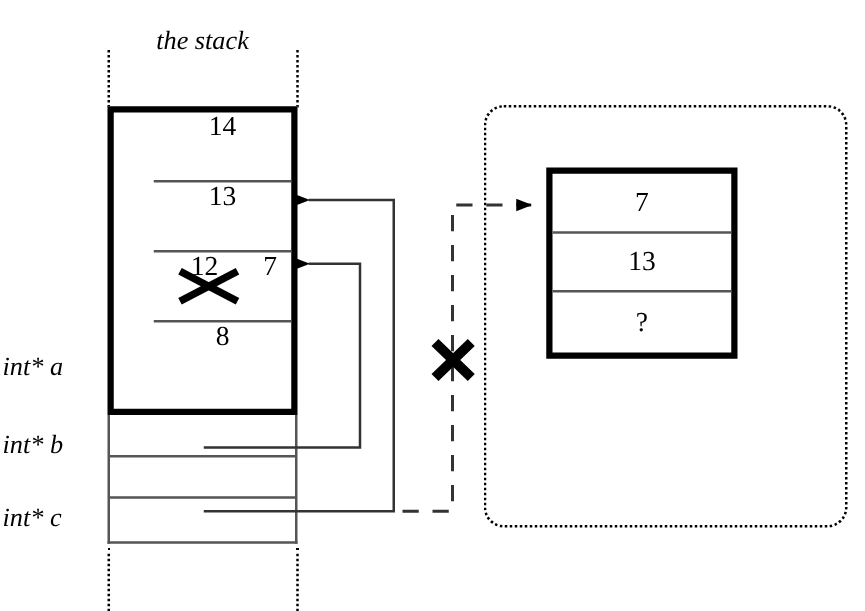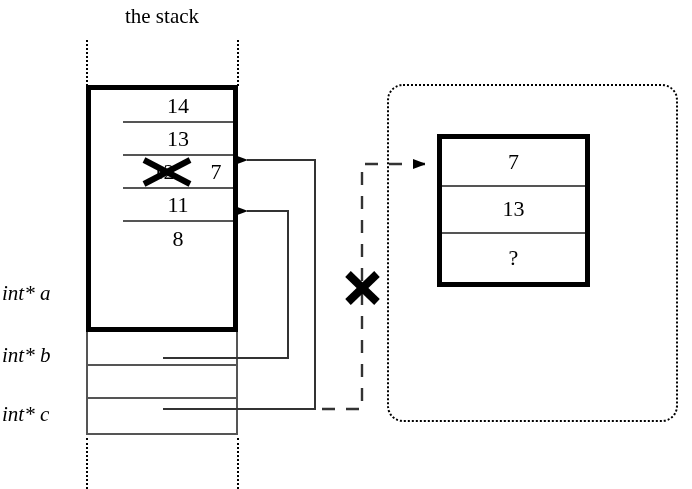--- a/index.html
+++ b/index.html
@@ -21,21 +21,21 @@
 
   
   .region-title {
     position: absolute;
     font-size: 21px;
     line-height: 21px;
     color: #000;
     white-space: nowrap;
     text-align: center;
   }
-  #stack-title { left: 86px;  top: 6px;  width: 152px; }
+  #stack-title { left: 86px;  top: 22px;  width: 152px; font-style: italic; }
   #heap-title  { left: 387px; top: 6px;  width: 291px; }
 
   
   .rail {
     position: absolute;
     width: 0;
     border-left: 2px dotted #000;
   }
   #rail-left-top   { left: 86px;  top: 40px;  height: 46px; }
   #rail-right-top  { left: 237px; top: 40px;  height: 46px; }
@@ -59,26 +59,25 @@
     position: absolute;
     left: 86px;
     top: 85px;
     width: 152px;
     height: 247px;
     border: 5px solid #000;
     box-sizing: border-box;
     background: #fff;
   }
   #stack-array .cell {
-    height: 33px;
+    height: 56px;
     border-bottom: 2px solid #555;
     box-sizing: border-box;
     position: relative;
     display: flex;
-    align-items: center;
     justify-content: center;
     margin-left: 32px;
   }
   #stack-array .cell:last-child { border-bottom: none; }
   .cell-value {
     font-size: 22px;
     line-height: 22px;
   }
 
   
@@ -192,23 +191,20 @@
       <span class="struck-wrap">
         <span class="struck-value">12</span>
         <svg class="strike-x" viewBox="0 0 52 30" preserveAspectRatio="none">
           <line x1="3" y1="3" x2="49" y2="27" stroke="#000" stroke-width="6"></line>
           <line x1="3" y1="27" x2="49" y2="3" stroke="#000" stroke-width="6"></line>
         </svg>
       </span>
       <span class="new-value">7</span>
     </div>
     <div class="cell">
-      <span class="cell-value">11</span>
-    </div>
-    <div class="cell">
       <span class="cell-value">8</span>
     </div>
   </div>
 
   <div id="ptr-box">
     <div class="pcell"></div>
     <div class="pcell"></div>
     <div class="pcell"></div>
   </div>
 

